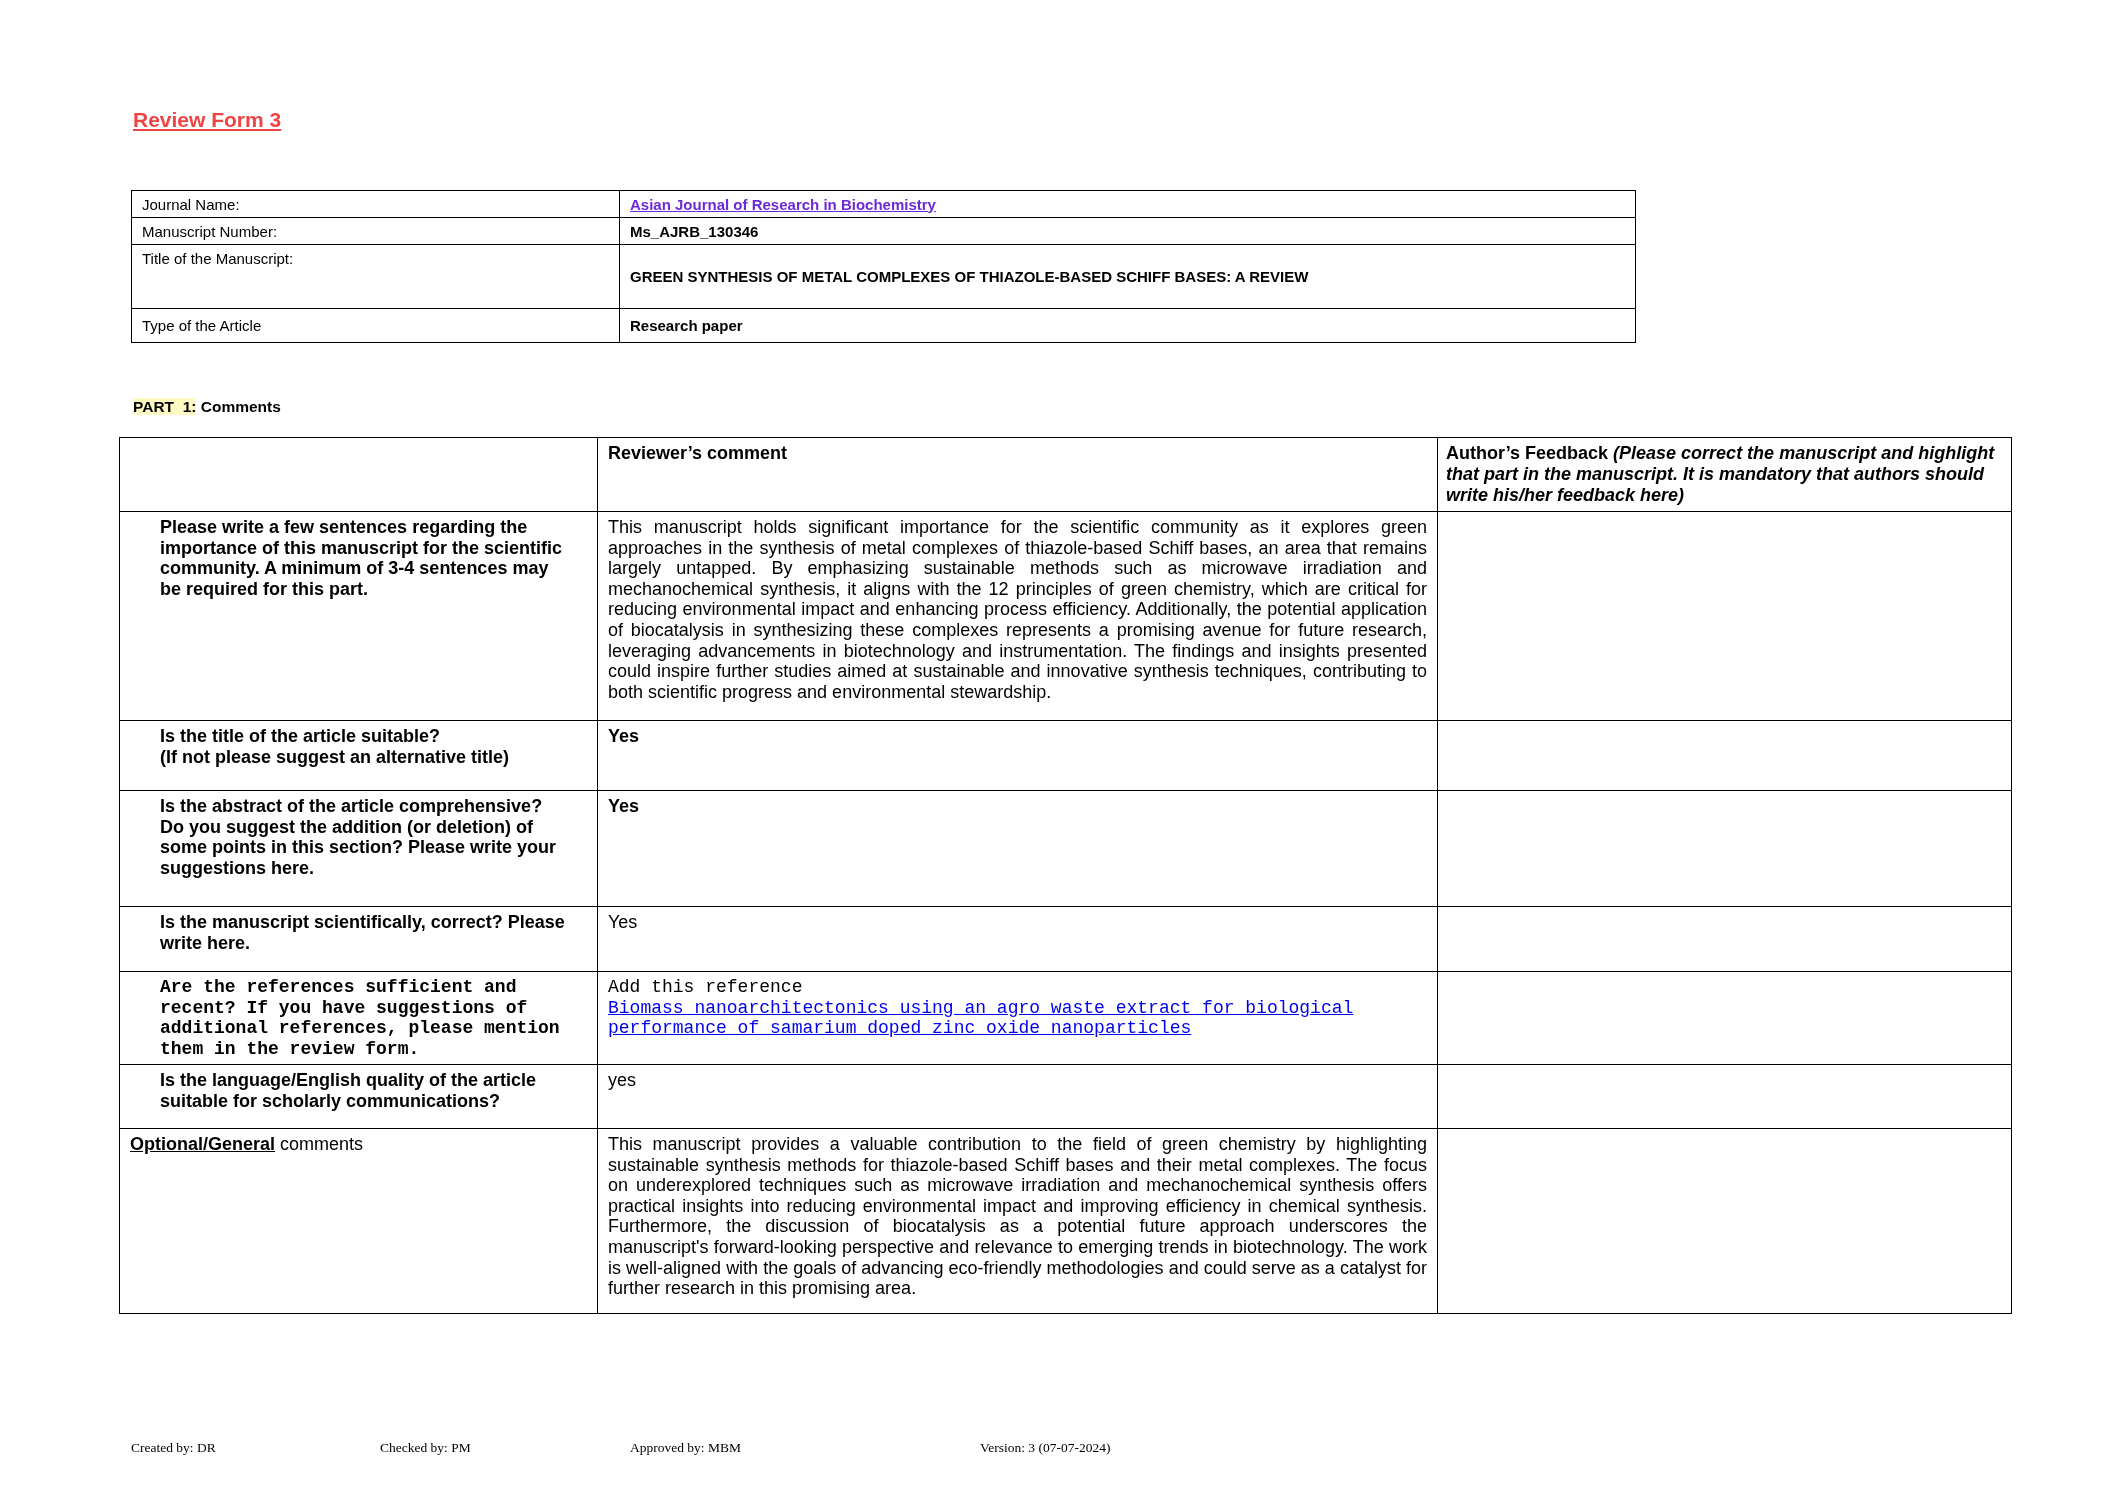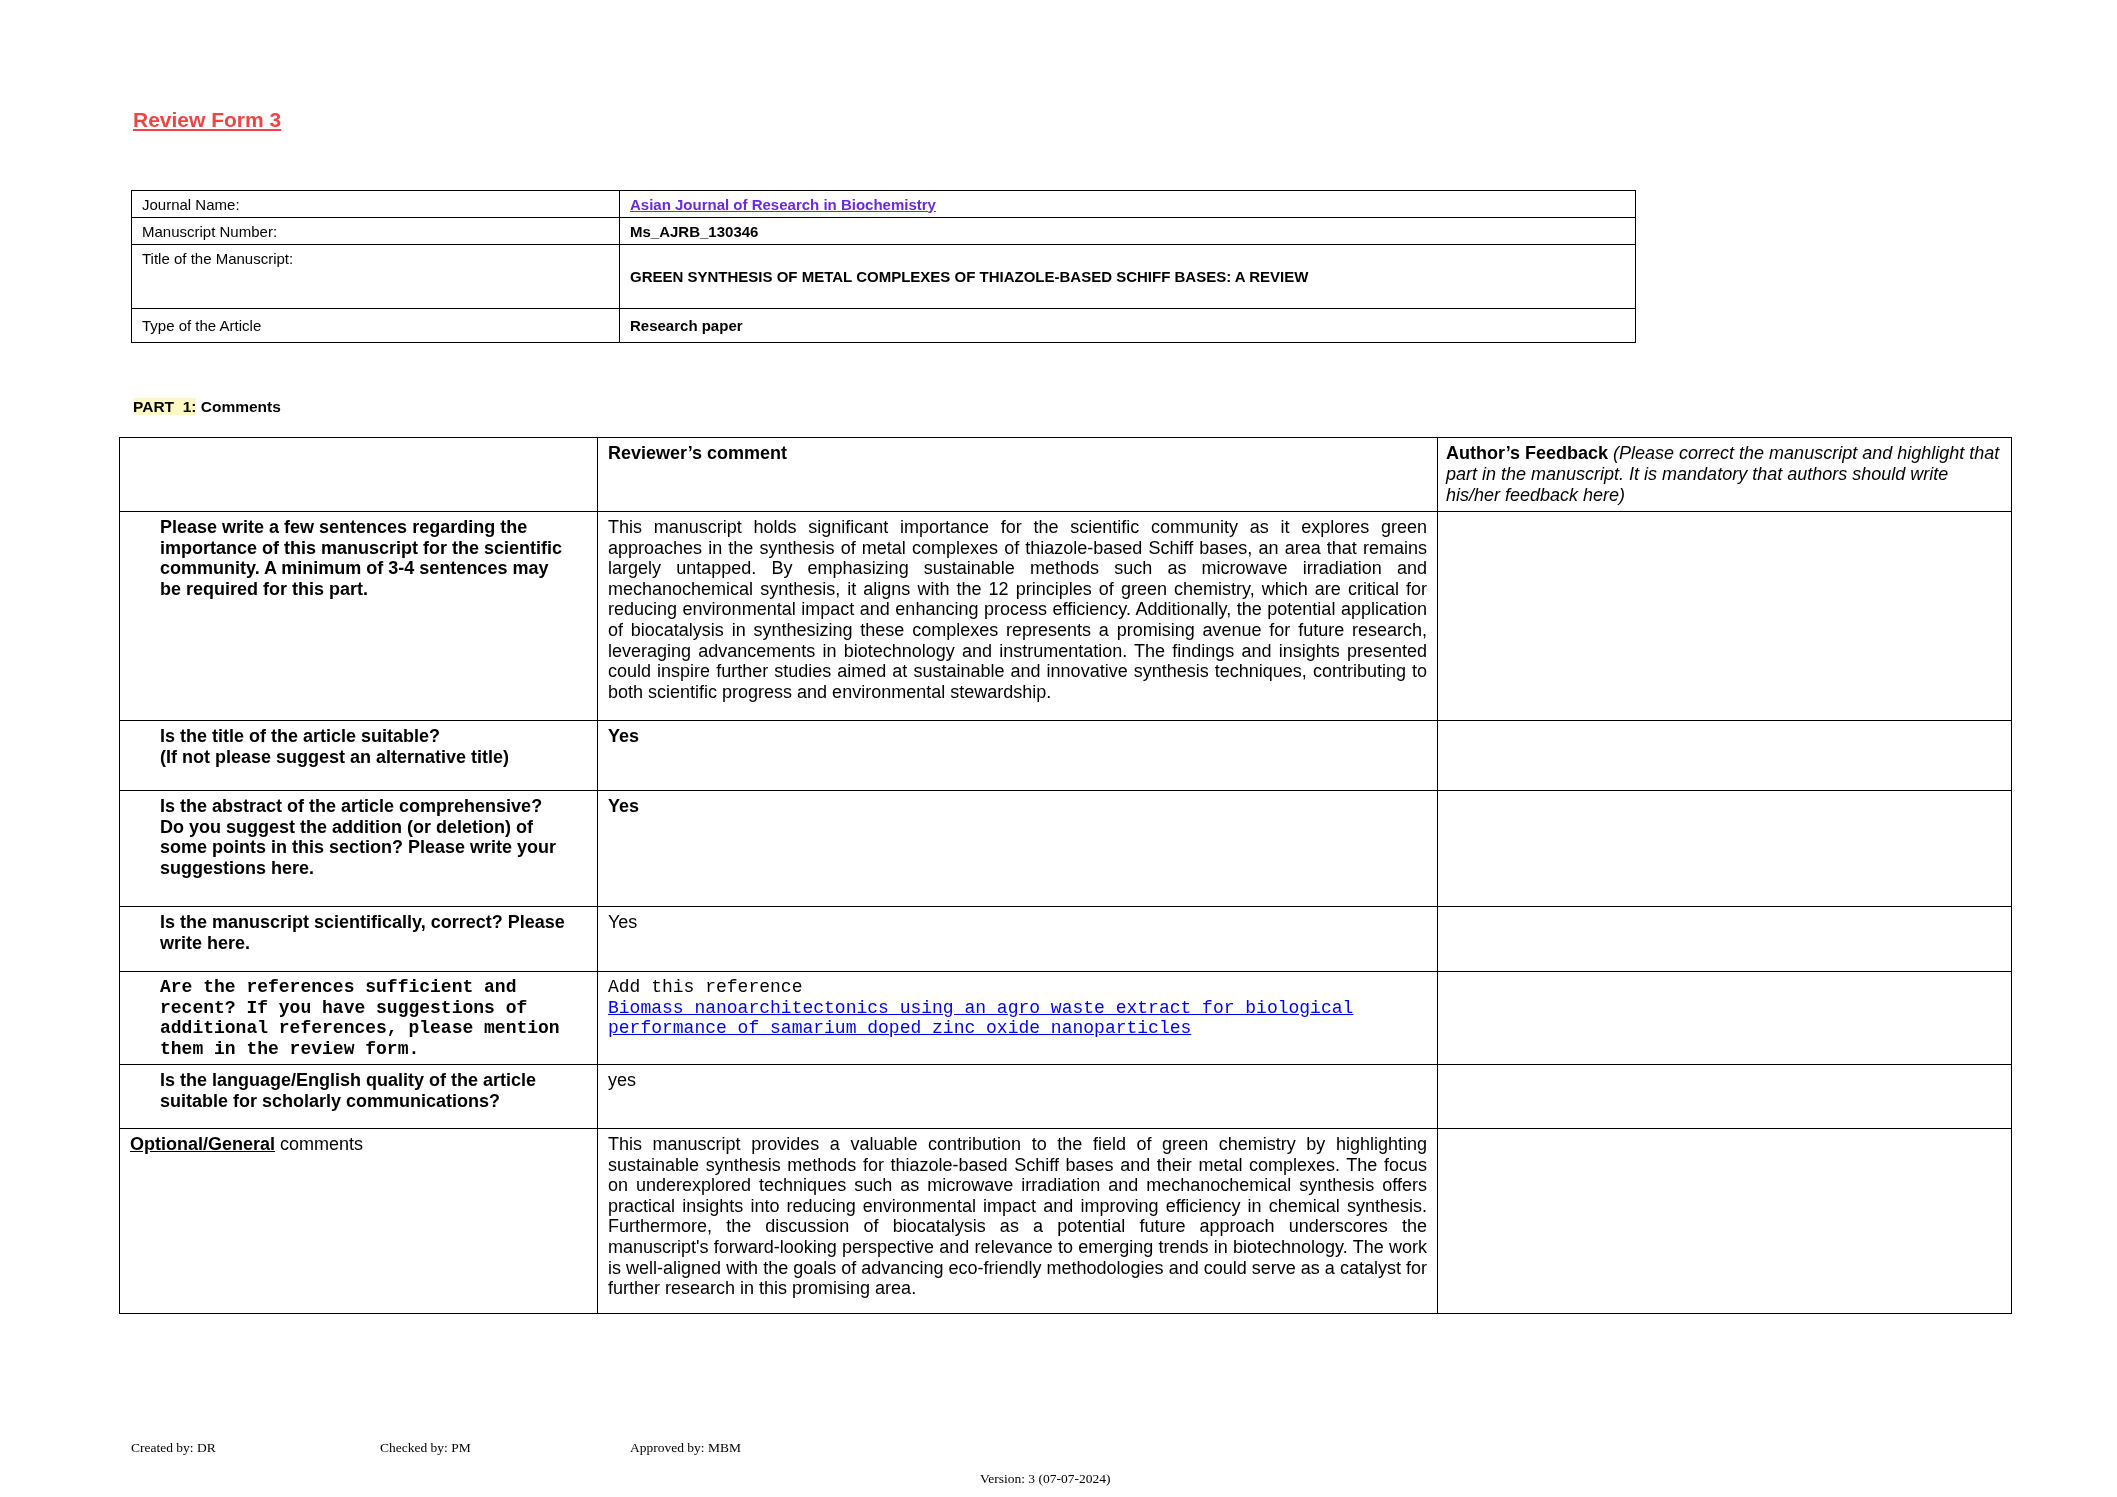--- a/index.html
+++ b/index.html
@@ -27,29 +27,29 @@
   
   .comments-table{position:absolute;left:119px;top:437px;width:1892px;}
   .comments-table td{border:1.5px solid #000;font-size:18px;vertical-align:top;padding:5px 10px;}
   .comments-table .c1{width:478px;}
   .comments-table .c2{width:840px;}
   .comments-table .c3{width:574px;}
   .question{font-weight:bold;padding-left:40px !important;padding-right:30px !important;white-space:pre-line;line-height:20.5px;}
   .comment{line-height:20.6px;}
   .just{text-align:justify;}
   .bold{font-weight:bold;}
-  .hdr-italic{font-style:italic;font-weight:normal;}
+  .hdr-italic{font-style:italic;font-weight:bold;}
   .opt-label{padding-left:10px !important;font-weight:normal;}
   .opt-label .u{font-weight:bold;text-decoration:underline;}
   .comments-table td.c3{padding:5px 8px;}
   
   .footer{position:absolute;top:1440px;left:0;width:2117px;height:20px;
     font-family:"Liberation Serif","DejaVu Serif",serif;font-size:13.5px;}
   .footer span{position:absolute;top:0;}
-  .f1{left:131px;} .f2{left:380px;} .f3{left:630px;} .f4{left:980px;margin-top:31px;}
+  .f1{left:131px;} .f2{left:380px;} .f3{left:630px;} .f4{left:980px;}
 </style>
 </head>
 <body>
 
 <div class="page-title">Review Form 3</div>
 
 <table class="info-table">
   <tbody>
       <tr style="height:27px;">
     <td class="lbl">Journal Name:</td>

